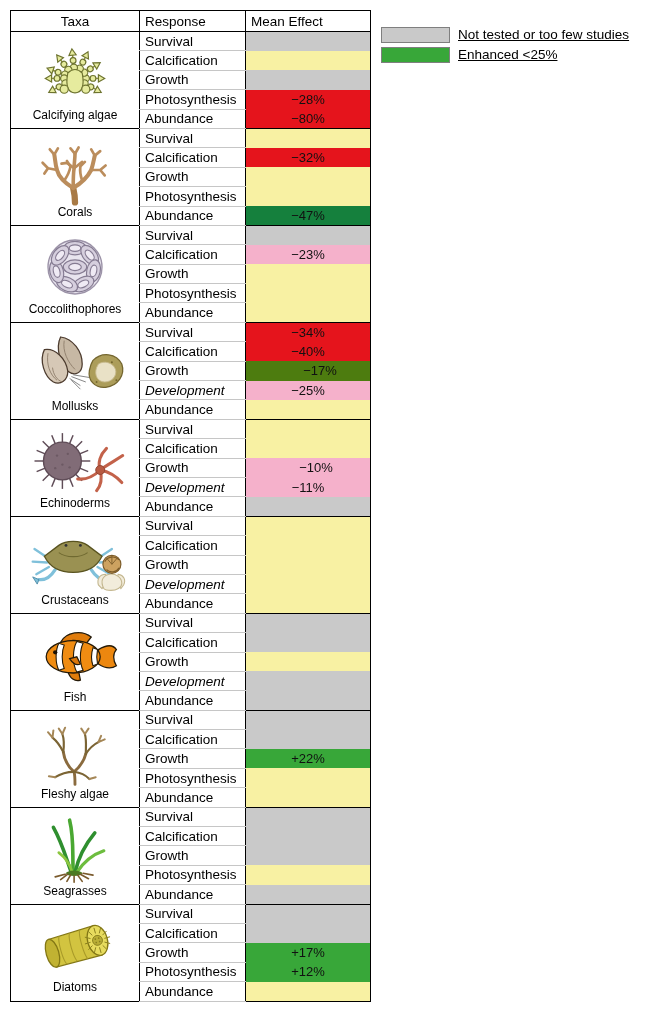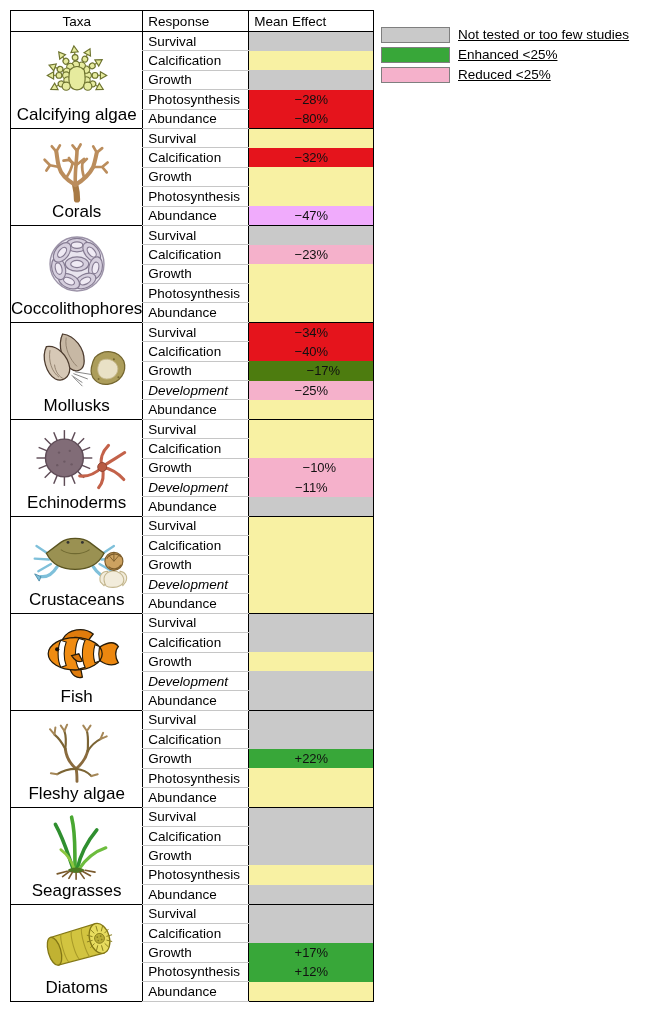--- a/index.html
+++ b/index.html
@@ -22,21 +22,21 @@
     border-bottom:1.4px solid #000;background:#fff;
   }
   th.h-taxa{text-align:center;}
   th.h-resp,th.h-mean{text-align:left;padding-left:5px;border-left:1.4px solid #000;}
   tr.r{height:19.4px;}
   td{padding:0;}
   td.taxa-cell{
     text-align:center;vertical-align:middle;background:#fff;
   }
   td.taxa-cell svg.icon{display:block;margin:2px auto 0;width:112px;height:72px;}
-  .caption{font-size:17px;line-height:1.1;padding-bottom:3px;}
+  .caption{font-size:12px;line-height:1.1;padding-bottom:3px;}
   td.resp{
     font-size:13.5px;padding-left:5px;background:#fff;
     border-left:1.4px solid #000;border-bottom:1px solid #c6c6c6;
     white-space:nowrap;overflow:hidden;
   }
   td.resp.ital{font-style:italic;}
   td.mean{
     border-left:1.4px solid #000;text-align:center;font-size:13px;color:#111;
   }
   tr.section-start td{border-top:1.5px solid #000;}
@@ -141,21 +141,21 @@
         <tr class="r">
           <td class="resp">Growth</td>
           <td class="mean" style="background: rgb(248, 241, 163);"></td>
         </tr>
         <tr class="r">
           <td class="resp">Photosynthesis</td>
           <td class="mean" style="background: rgb(248, 241, 163);"></td>
         </tr>
         <tr class="r">
           <td class="resp">Abundance</td>
-          <td class="mean" style="background: #f0abfc; text-align: center;">−47%</td>
+          <td class="mean" style="background: #15803d; text-align: center;">−47%</td>
         </tr>
         <tr class="r section-start">
           <td class="taxa-cell" rowspan="5">
             <svg class="icon" viewBox="0 0 120 80">
       <defs>
         <g id="pl">
           <ellipse cx="60" cy="19" rx="12.5" ry="7.5"></ellipse>
           <ellipse cx="60" cy="19" rx="6.5" ry="3.6" fill="#efeaf4"></ellipse>
         </g>
       </defs>
@@ -528,19 +528,15 @@
 
   <div id="legend">
       <div class="leg-item">
         <div class="leg-swatch" style="background: rgb(201, 201, 201);"></div>
         <span class="leg-label">Not tested or too few studies</span>
       </div>
       <div class="leg-item">
         <div class="leg-swatch" style="background: rgb(56, 167, 57);"></div>
         <span class="leg-label">Enhanced &lt;25%</span>
       </div>
-      <div class="leg-item">
-        <div class="leg-swatch" style="background: rgb(245, 177, 203);"></div>
-        <span class="leg-label">Reduced &lt;25%</span>
-      </div>
     </div>
 
 </div>
 
 </body></html>

